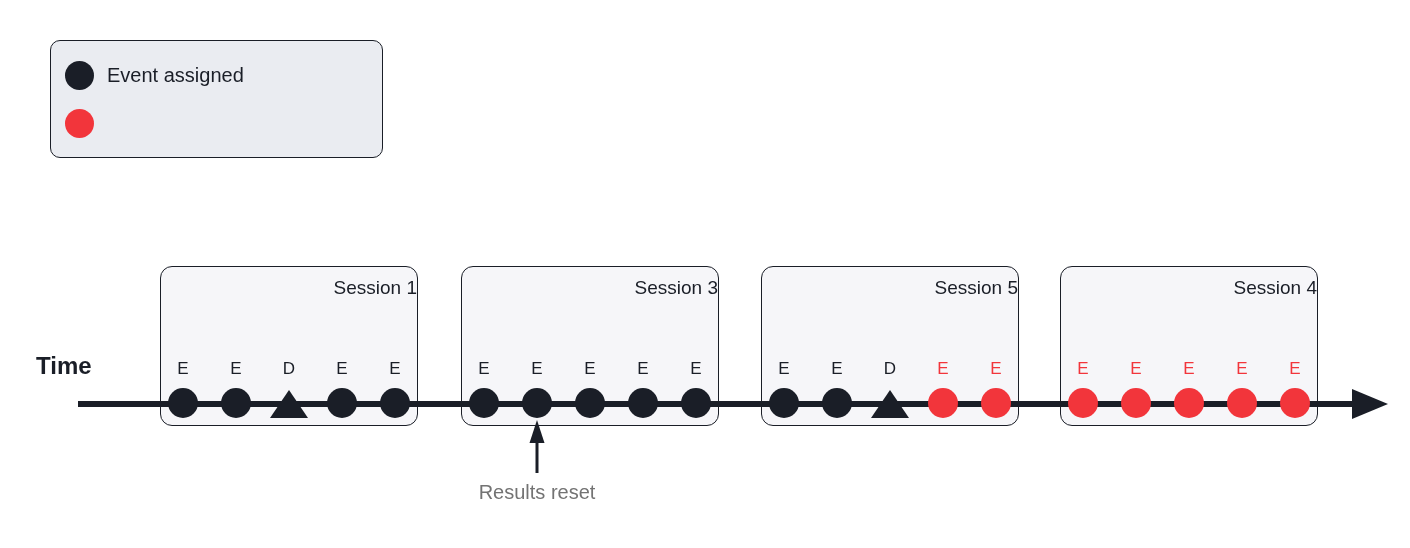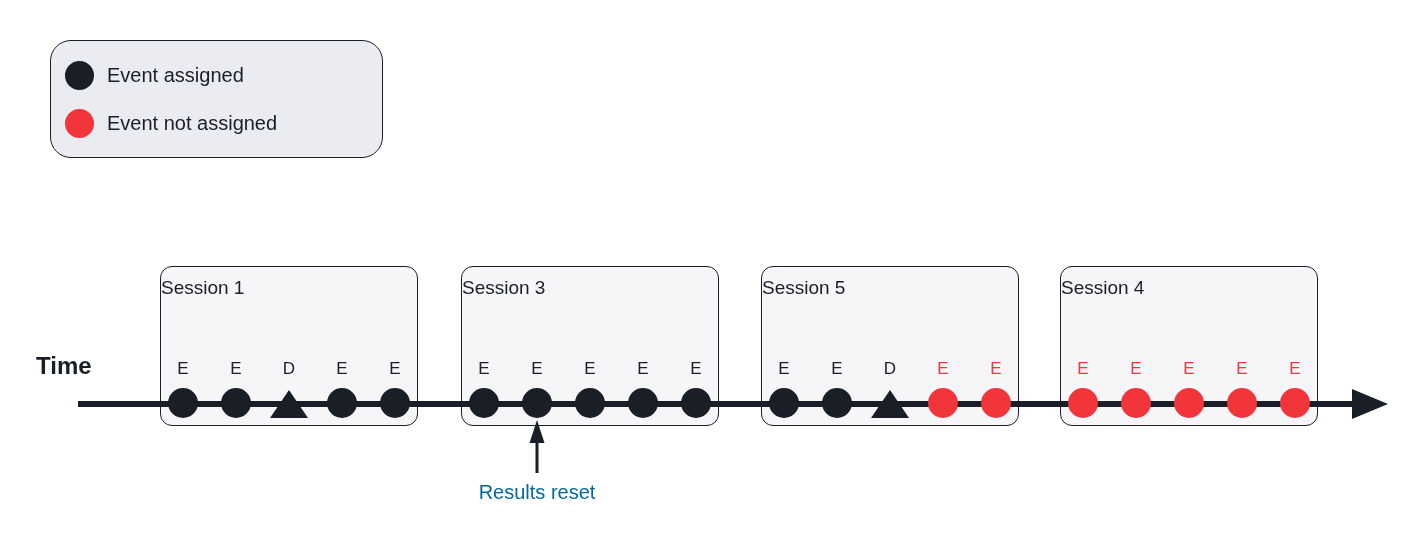--- a/index.html
+++ b/index.html
@@ -12,21 +12,21 @@
     overflow: hidden;
   }
   
   .legend {
     position: absolute;
     left: 50px; top: 40px;
     width: 333px; height: 118px;
     box-sizing: border-box;
     background: #eaecf1;
     border: 1px solid #1a1e27;
-    border-radius: 21px;
+    border-radius: 10px;
     padding: 16px 14px;
     display: flex;
     flex-direction: column;
     justify-content: space-between;
   }
   .legend-row { display: flex; align-items: center; height: 36px; }
   .legend-dot {
     width: 29px; height: 29px;
     border-radius: 50%;
     margin-right: 13px;
@@ -51,21 +51,21 @@
     top: 266px;
     width: 258px; height: 160px;
     box-sizing: border-box;
     background: #f6f6f9;
     border: 1px solid #1a1e27;
     border-radius: 12px;
     z-index: 1;
   }
   .session-title {
     margin-top: 10px;
-    text-align: left;
+    text-align: right;
     font-size: 19px;
     color: #1a1e27;
   }
 
   
   .arrows-layer { position: absolute; left: 0; top: 0; z-index: 2; }
 
   
   .markers-layer { position: absolute; left: 0; top: 0; width: 1410px; height: 548px; z-index: 3; pointer-events: none; }
   .marker {
@@ -89,37 +89,36 @@
     border-right: 19px solid transparent;
     border-bottom: 28px solid #1a1e27;
   }
 
   
   .annotation-label {
     position: absolute;
     left: 537px; top: 481px;
     transform: translateX(-50%);
     font-size: 20px;
-    color: #0369a1;
+    color: #737373;
     white-space: nowrap;
   }
 </style>
 </head>
 <body>
 
 <div id="stage">
 
   <div class="legend">
     <div class="legend-row">
       <span class="legend-dot assigned"></span>
       <span class="legend-label">Event assigned</span>
     </div>
     <div class="legend-row">
       <span class="legend-dot unassigned"></span>
-      <span class="legend-label">Event not assigned</span>
     </div>
   </div>
 
   <div class="time-label">Time</div>
 
   <div>
       <div class="session-box" style="left: 160px;">
         <div class="session-title">Session 1</div>
       </div>
       <div class="session-box" style="left: 461px;">

